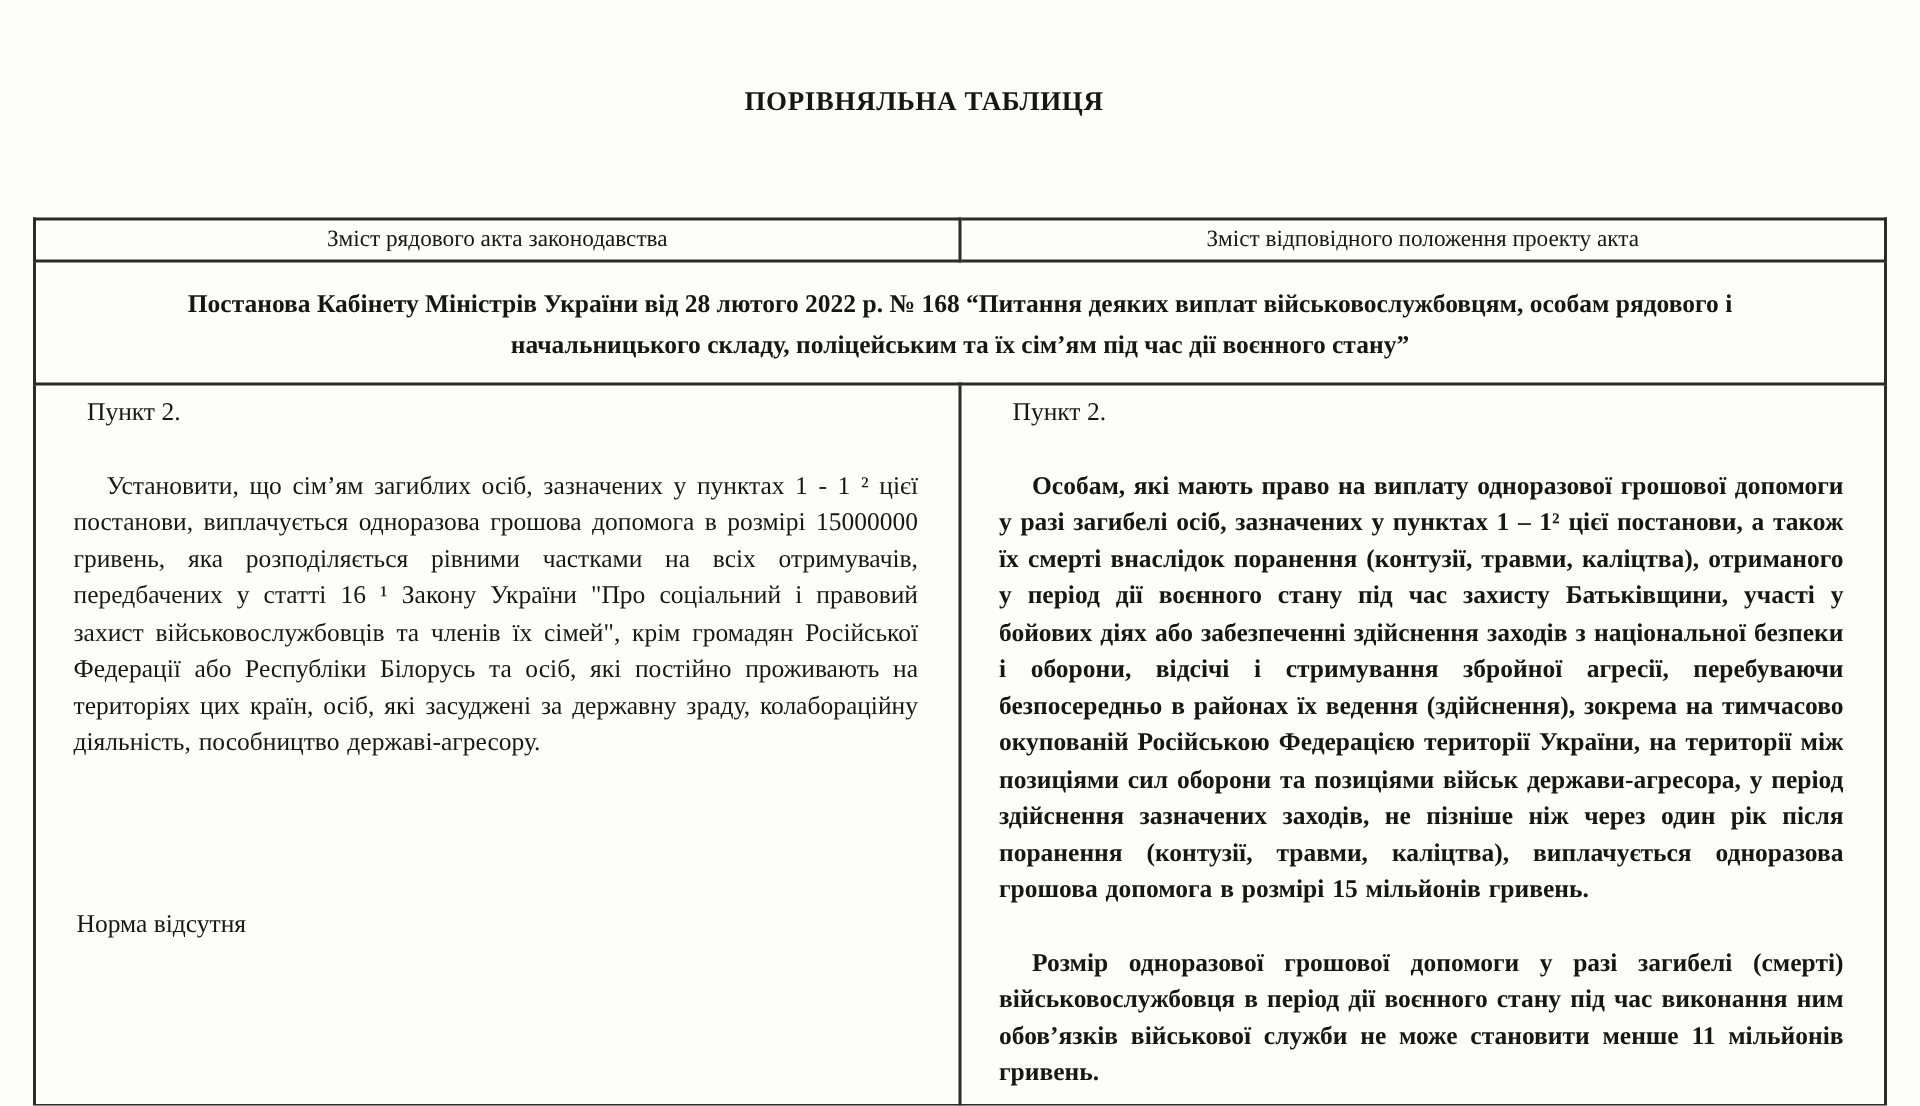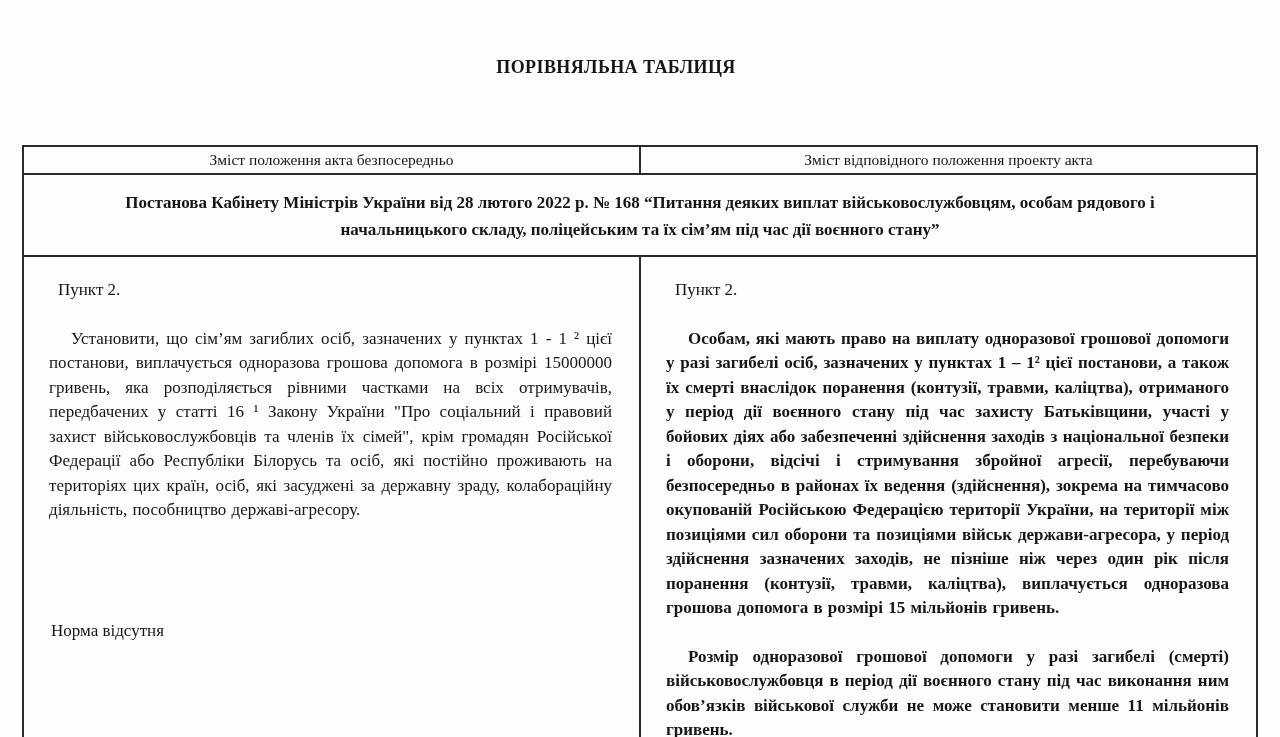--- a/index.html
+++ b/index.html
@@ -64,21 +64,21 @@
     padding: 14px 44px 12px;
   }
   tr.body-row td {
     vertical-align: top;
     height: 443px;
     padding: 5px 12px 8px 10px;
     font-size: 17px;
     line-height: 24.5px;
   }
   .point {
-    margin: 16px 0 0;
+    margin: 1px 0 0;
     text-indent: 24px;
   }
   .para {
     margin: 24px 15px 0;
     text-indent: 22px;
     text-align: justify;
     text-align-last: left;
     word-spacing: 1px;
   }
   .bold { font-weight: bold; }
@@ -91,21 +91,21 @@
 <body>
 
 <div class="page">
 
   <div class="doc-title">ПОРІВНЯЛЬНА ТАБЛИЦЯ</div>
 
 
   <table class="cmp-table">
     <thead>
       <tr>
-        <th class="col-header">Зміст положення акта безпосередньо</th>
+        <th class="col-header">Зміст рядового акта законодавства</th>
         <th class="col-header">Зміст відповідного положення проекту акта</th>
       </tr>
     </thead>
     <tbody>
       <tr>
         <td class="section-row" colspan="2">Постанова Кабінету Міністрів України від 28 лютого 2022 р. № 168 “Питання деяких виплат військовослужбовцям, особам рядового і начальницького складу, поліцейським та їх сім’ям під час дії воєнного стану”</td>
       </tr>
       <tr class="body-row">
         <td>
           <p class="point">Пункт 2.</p>

